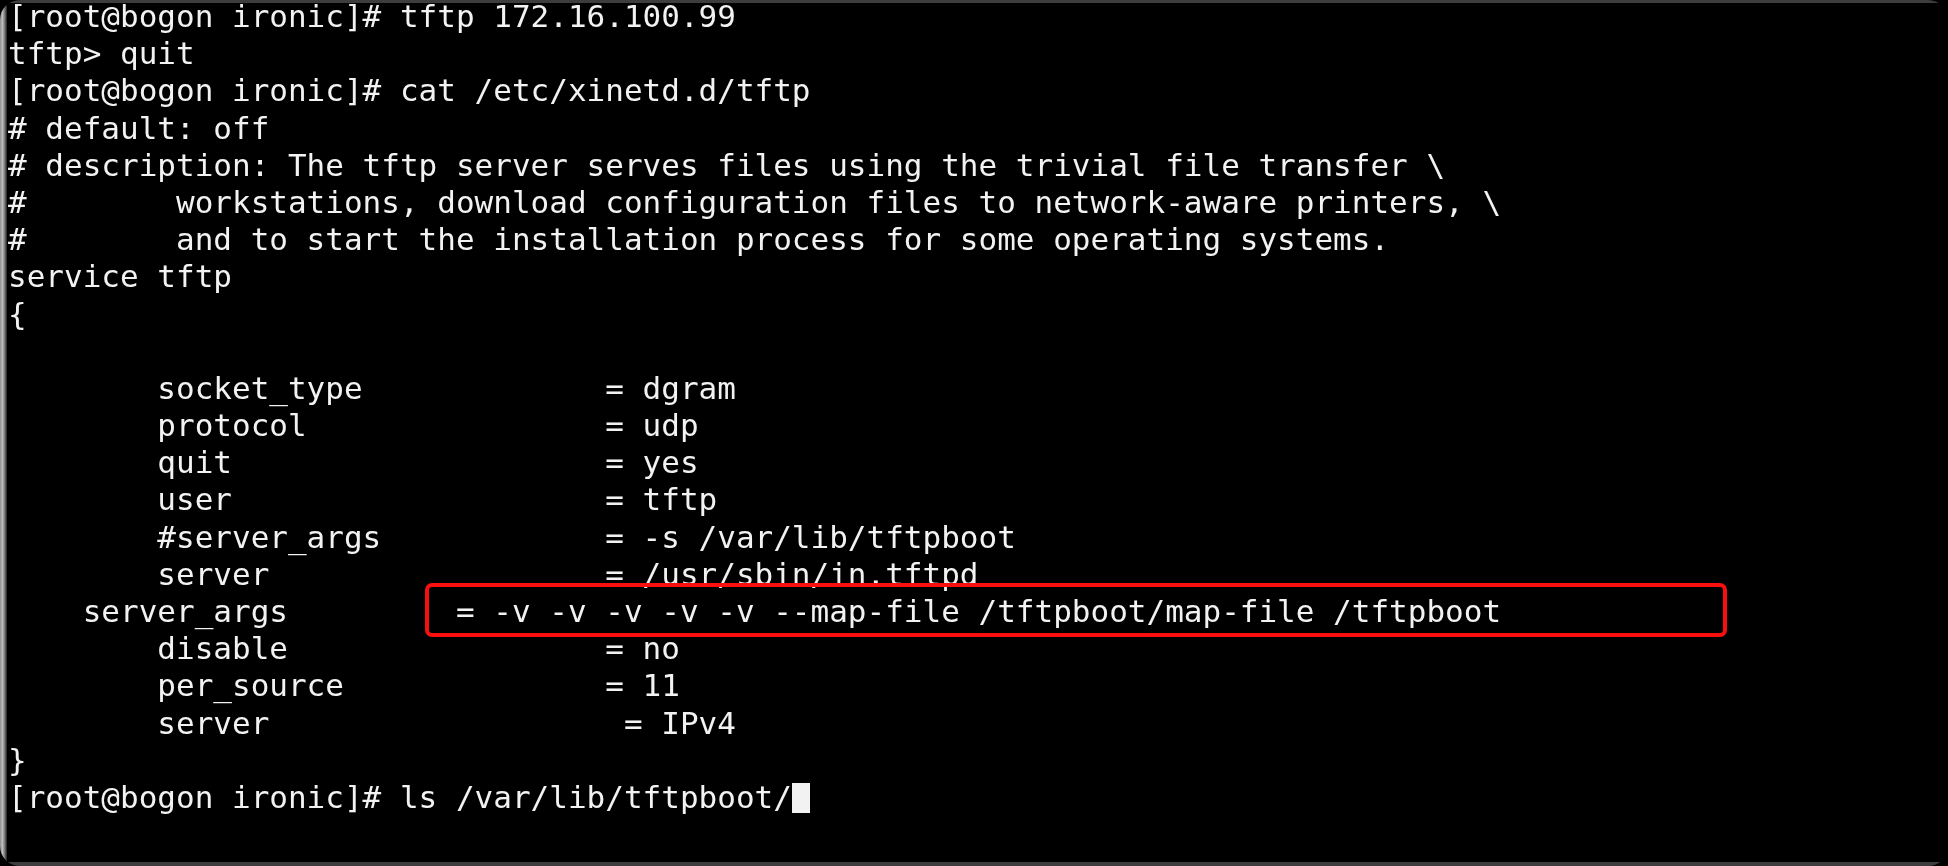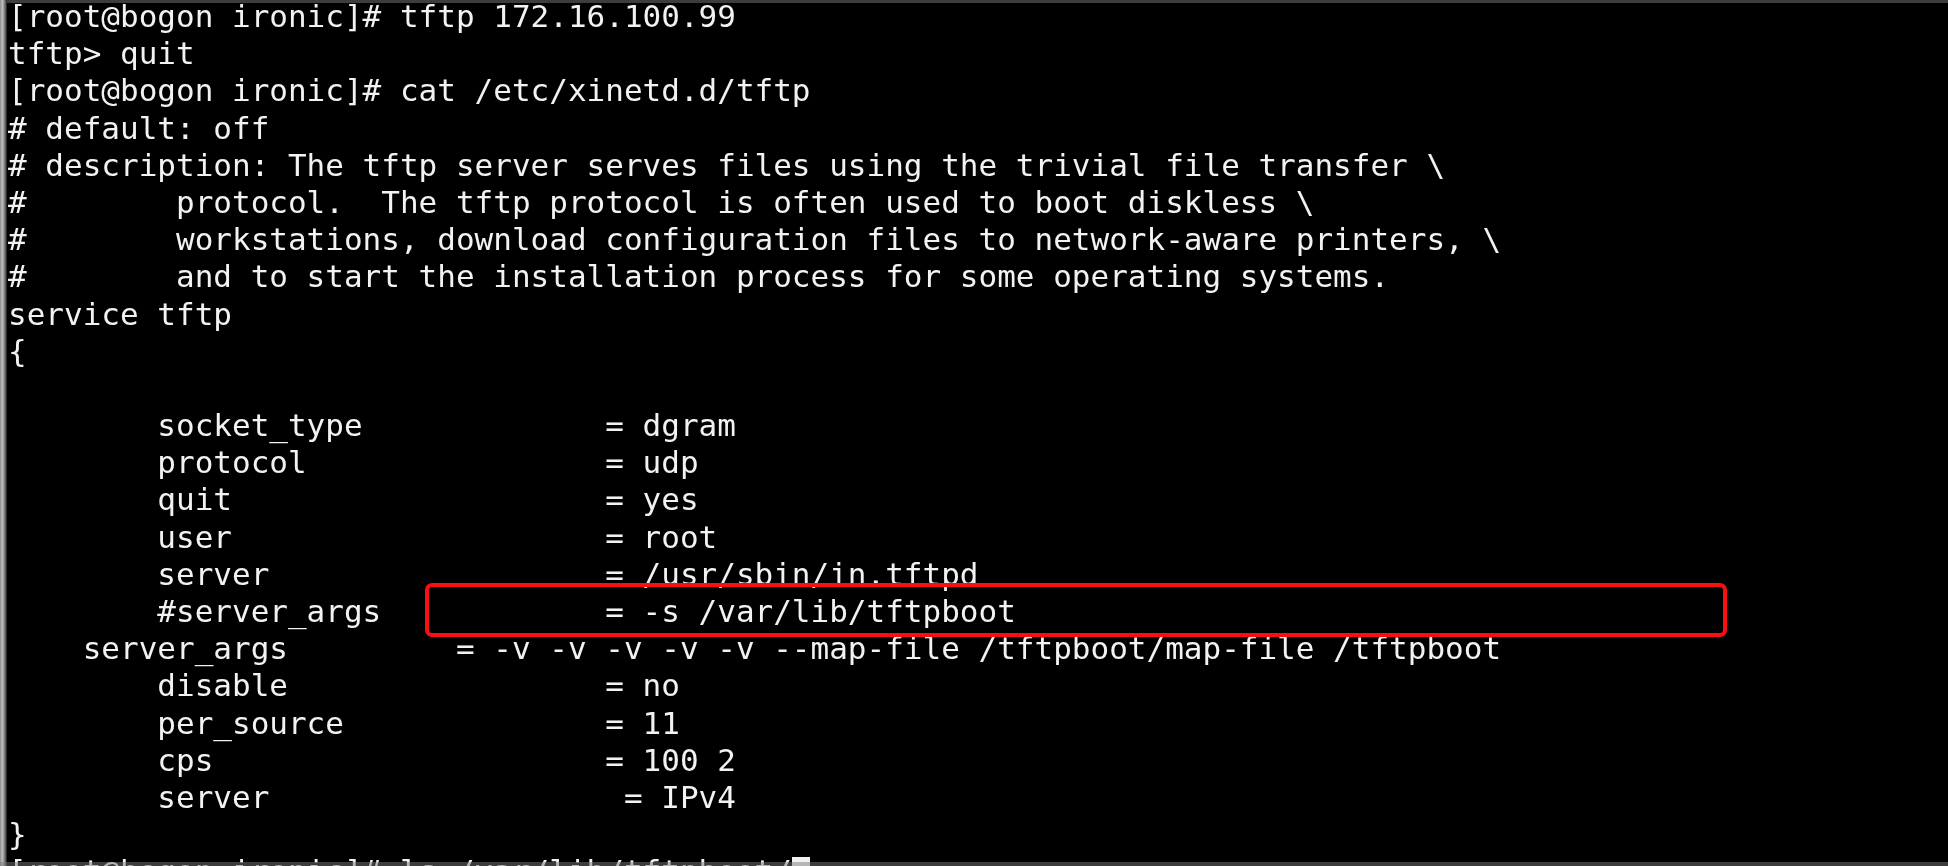--- a/index.html
+++ b/index.html
@@ -8,20 +8,21 @@
     padding: 0;
     background: #000000;
   }
   #screen {
     position: relative;
     width: 1948px;
     height: 866px;
     background: #000000;
     overflow: hidden;
     font-family: "DejaVu Sans Mono", "Liberation Mono", monospace;
+    border-radius: 20px;
   }
   
   #left-bezel {
     position: absolute;
     left: 0;
     top: 0;
     width: 7px;
     height: 866px;
     background: linear-gradient(to right, #8d8d8d 0%, #bdbdbd 35%, #6e6e6e 72%, #1b1b1b 100%);
     z-index: 5;
@@ -92,36 +93,34 @@
   <div id="top-bezel"></div>
   <div id="left-bezel"></div>
   <div id="bottom-bezel"></div>
 
   <div id="console">
     <span class="line">[root@bogon ironic]# tftp 172.16.100.99</span>
     <span class="line">tftp&gt; quit</span>
     <span class="line">[root@bogon ironic]# cat /etc/xinetd.d/tftp</span>
     <span class="line"># default: off</span>
     <span class="line"># description: The tftp server serves files using the trivial file transfer \</span>
-    <span class="line">#        protocol.  The tftp protocol is often used to boot diskless \</span>
     <span class="line">#        workstations, download configuration files to network-aware printers, \</span>
     <span class="line">#        and to start the installation process for some operating systems.</span>
     <span class="line">service tftp</span>
     <span class="line">{</span>
     <span class="line blank"> </span>
     <span class="line">        socket_type             = dgram</span>
     <span class="line">        protocol                = udp</span>
     <span class="line">        quit                    = yes</span>
-    <span class="line">        user                    = root</span>
+    <span class="line">        user                    = tftp</span>
+    <span class="line">        #server_args            = -s /var/lib/tftpboot</span>
     <span class="line">        server                  = /usr/sbin/in.tftpd</span>
-    <span class="line">        #server_args            = -s /var/lib/tftpboot</span>
     <span class="line">    server_args         = -v -v -v -v -v --map-file /tftpboot/map-file /tftpboot</span>
     <span class="line">        disable                 = no</span>
     <span class="line">        per_source              = 11</span>
-    <span class="line">        cps                     = 100 2</span>
     <span class="line">        server                   = IPv4</span>
     <span class="line">}</span>
     <span class="line"><span>[root@bogon ironic]# ls /var/lib/tftpboot/</span><span class="cursor"></span></span>
   </div>
 
   <div id="annotation-box"></div>
 
 </div>
 
 </body></html>

